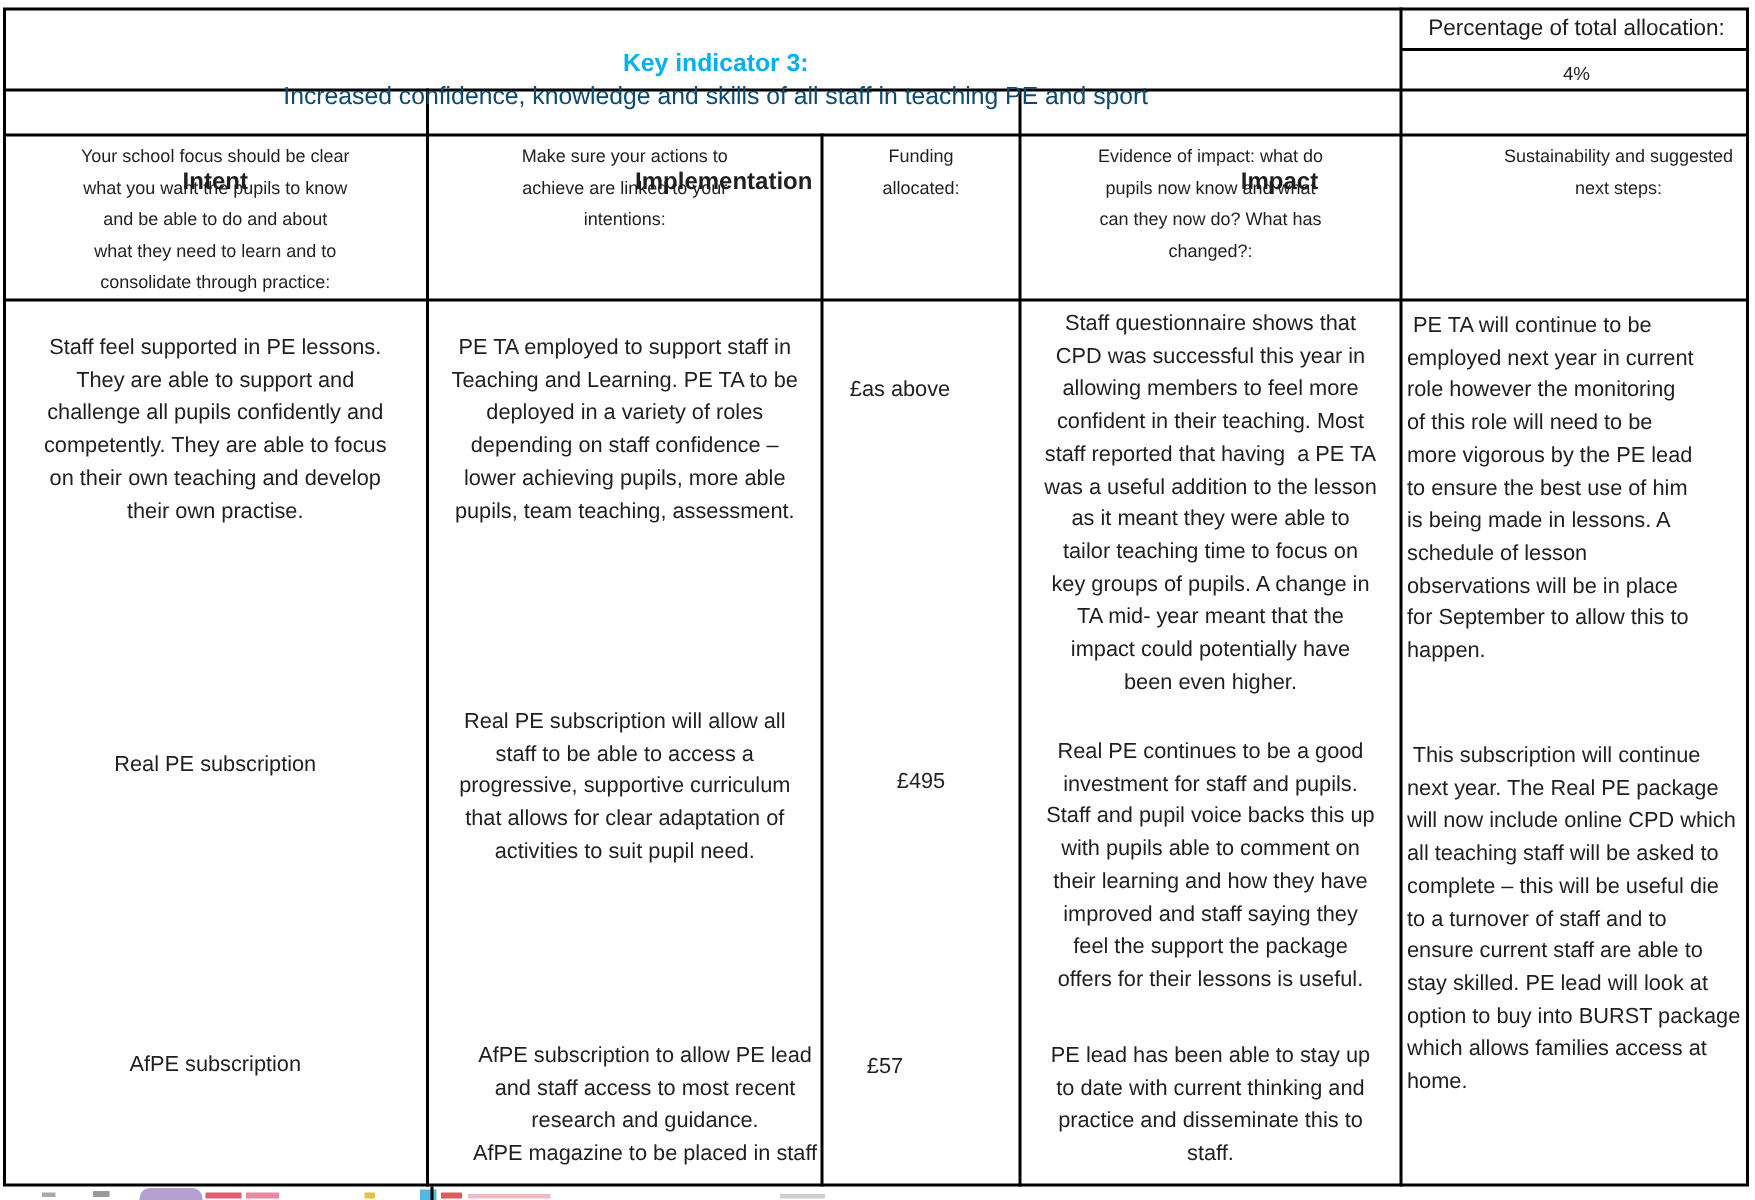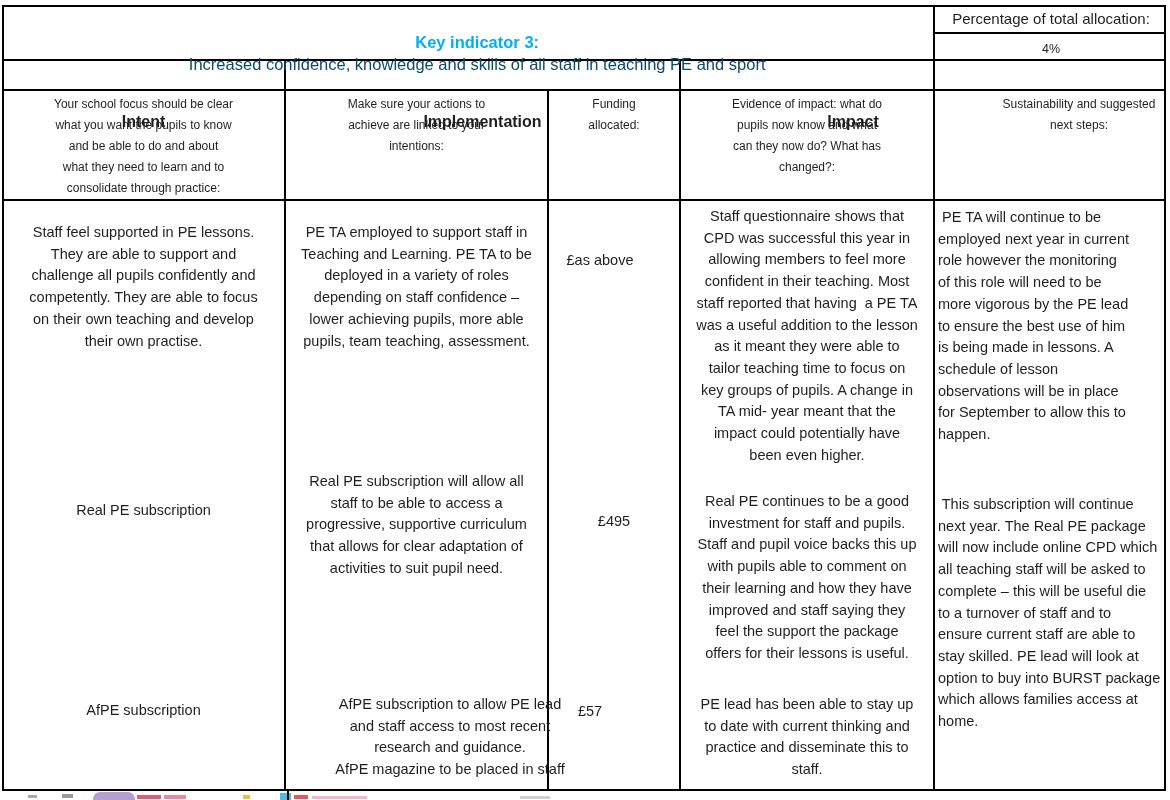--- a/index.html
+++ b/index.html
@@ -76,21 +76,21 @@
 Teaching and Learning. PE TA to be
 deployed in a variety of roles
 depending on staff confidence –
 lower achieving pupils, more able
 pupils, team teaching, assessment.</div>
   <div class="t" style="left:285px;top:471px;width:263px;">Real PE subscription will allow all
 staff to be able to access a
 progressive, supportive curriculum
 that allows for clear adaptation of
 activities to suit pupil need.</div>
-  <div class="t" style="left:285px;top:694px;width:290px;padding-left:20px;">AfPE subscription to allow PE lead
+  <div class="t" style="left:285px;top:694px;width:290px;">AfPE subscription to allow PE lead
 and staff access to most recent
 research and guidance.
 AfPE magazine to be placed in staff</div>
 
   <div class="t" style="left:548px;top:250px;width:104px;">£as above</div>
   <div class="t" style="left:548px;top:511px;width:132px;">£495</div>
   <div class="t" style="left:524px;top:701px;width:132px;">£57</div>
 
   <div class="t" style="left:680px;top:206px;width:254px;">Staff questionnaire shows that
 CPD was successful this year in

